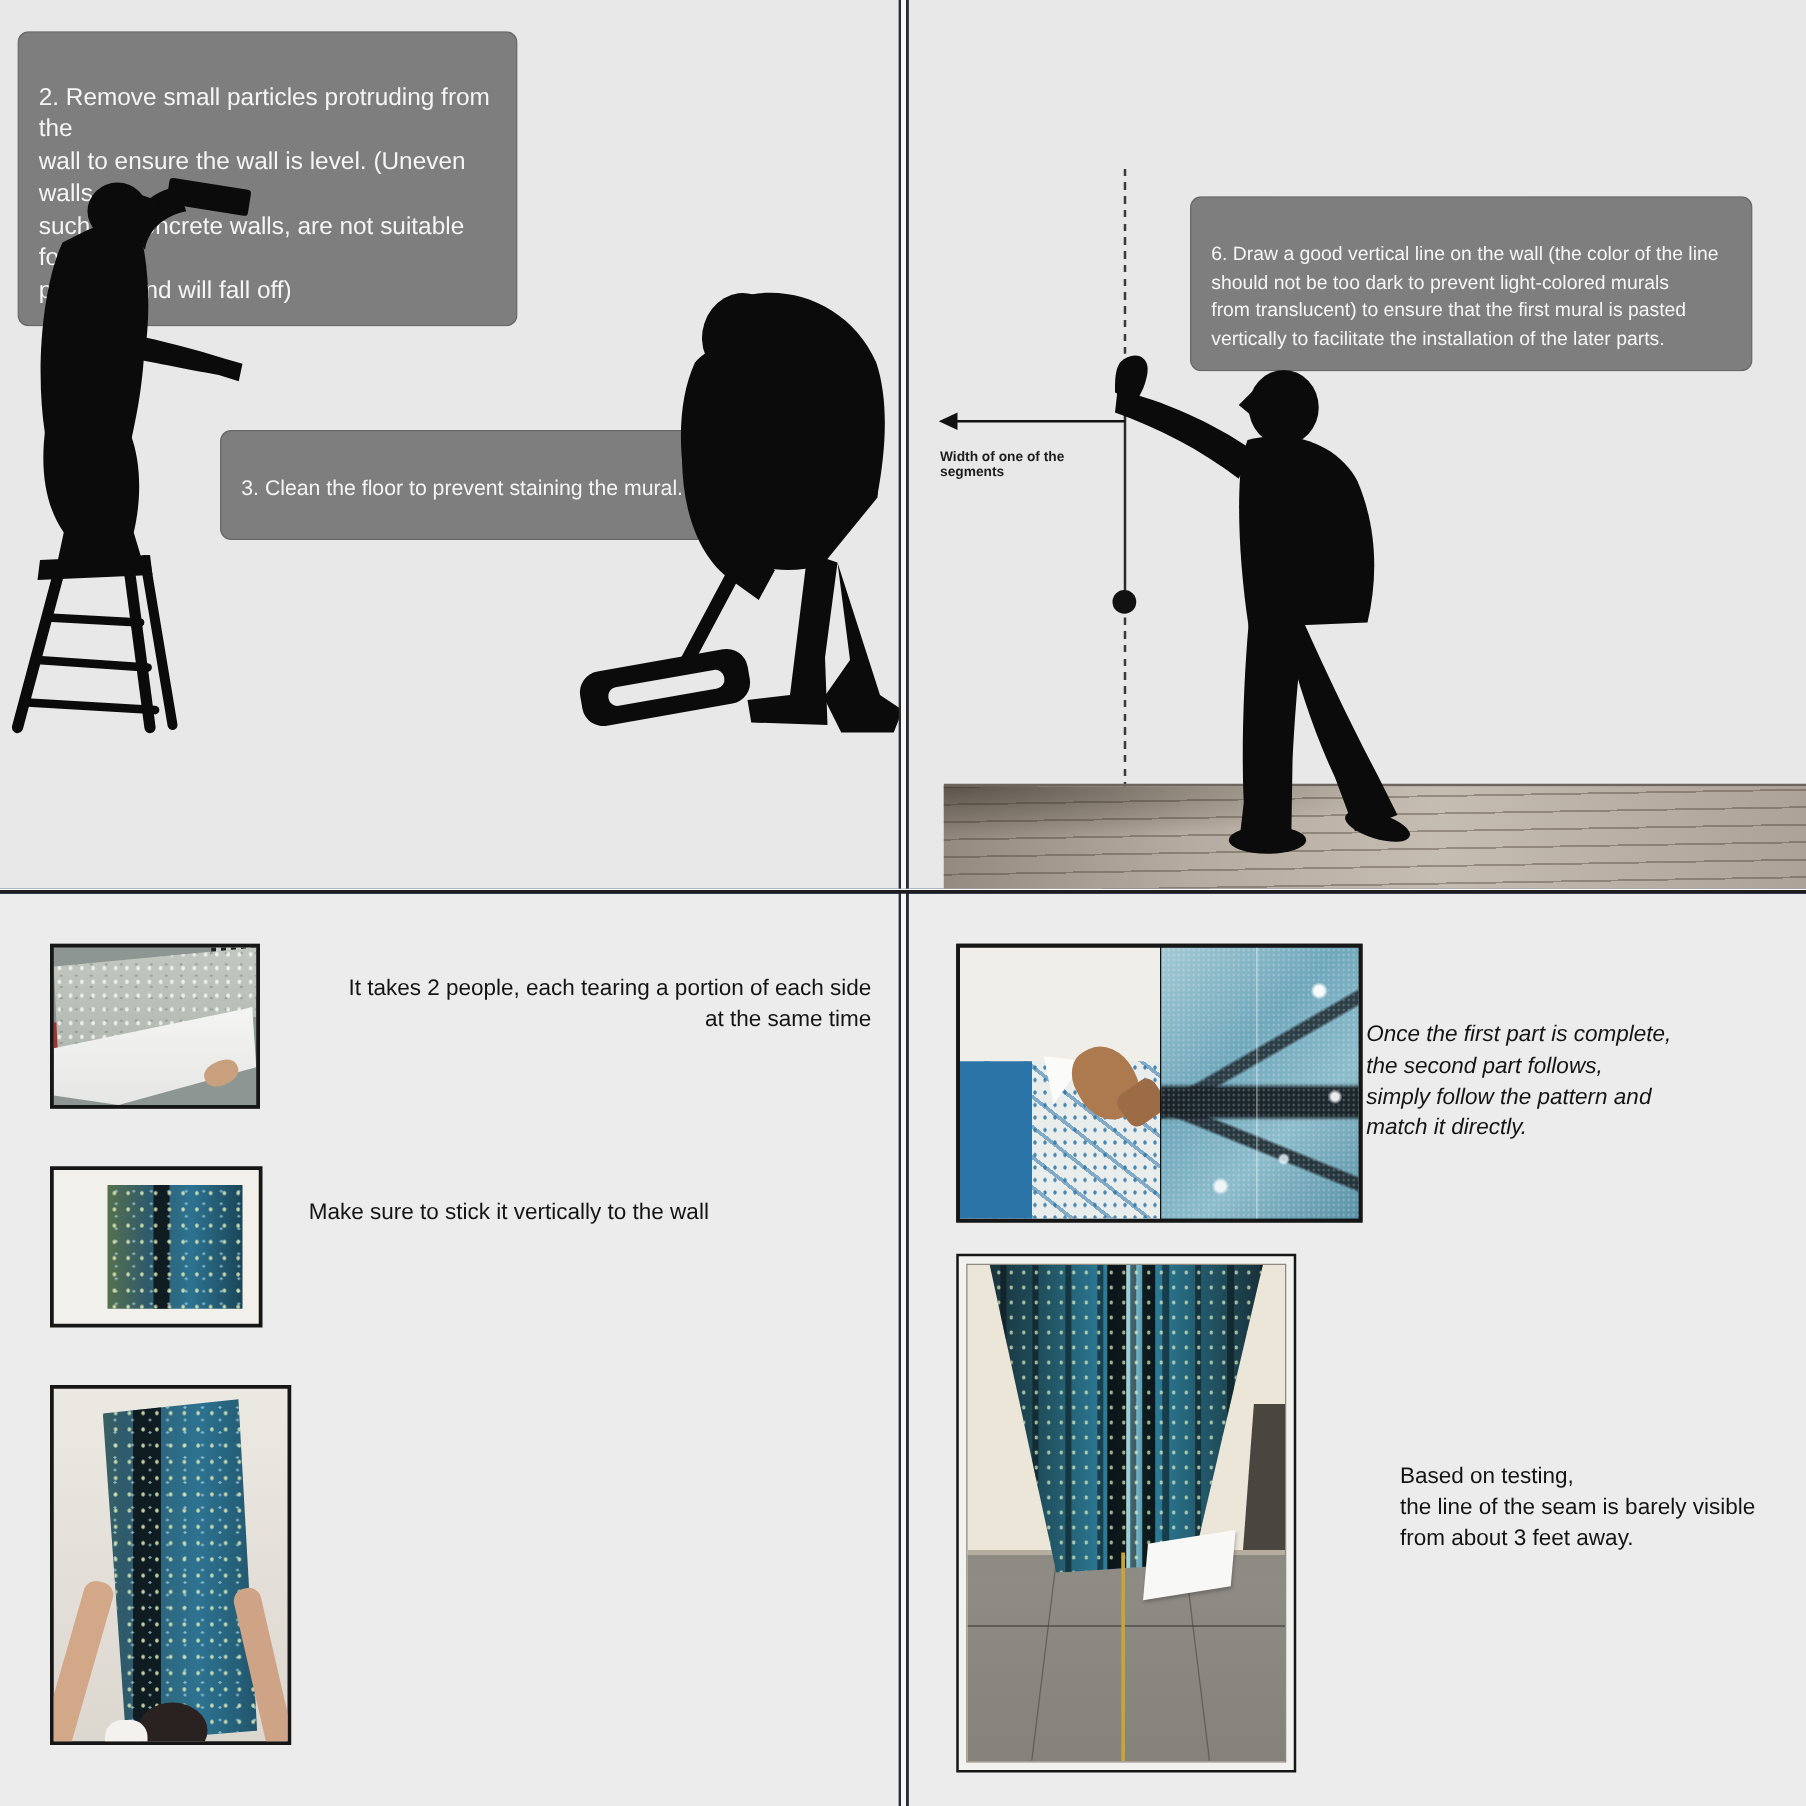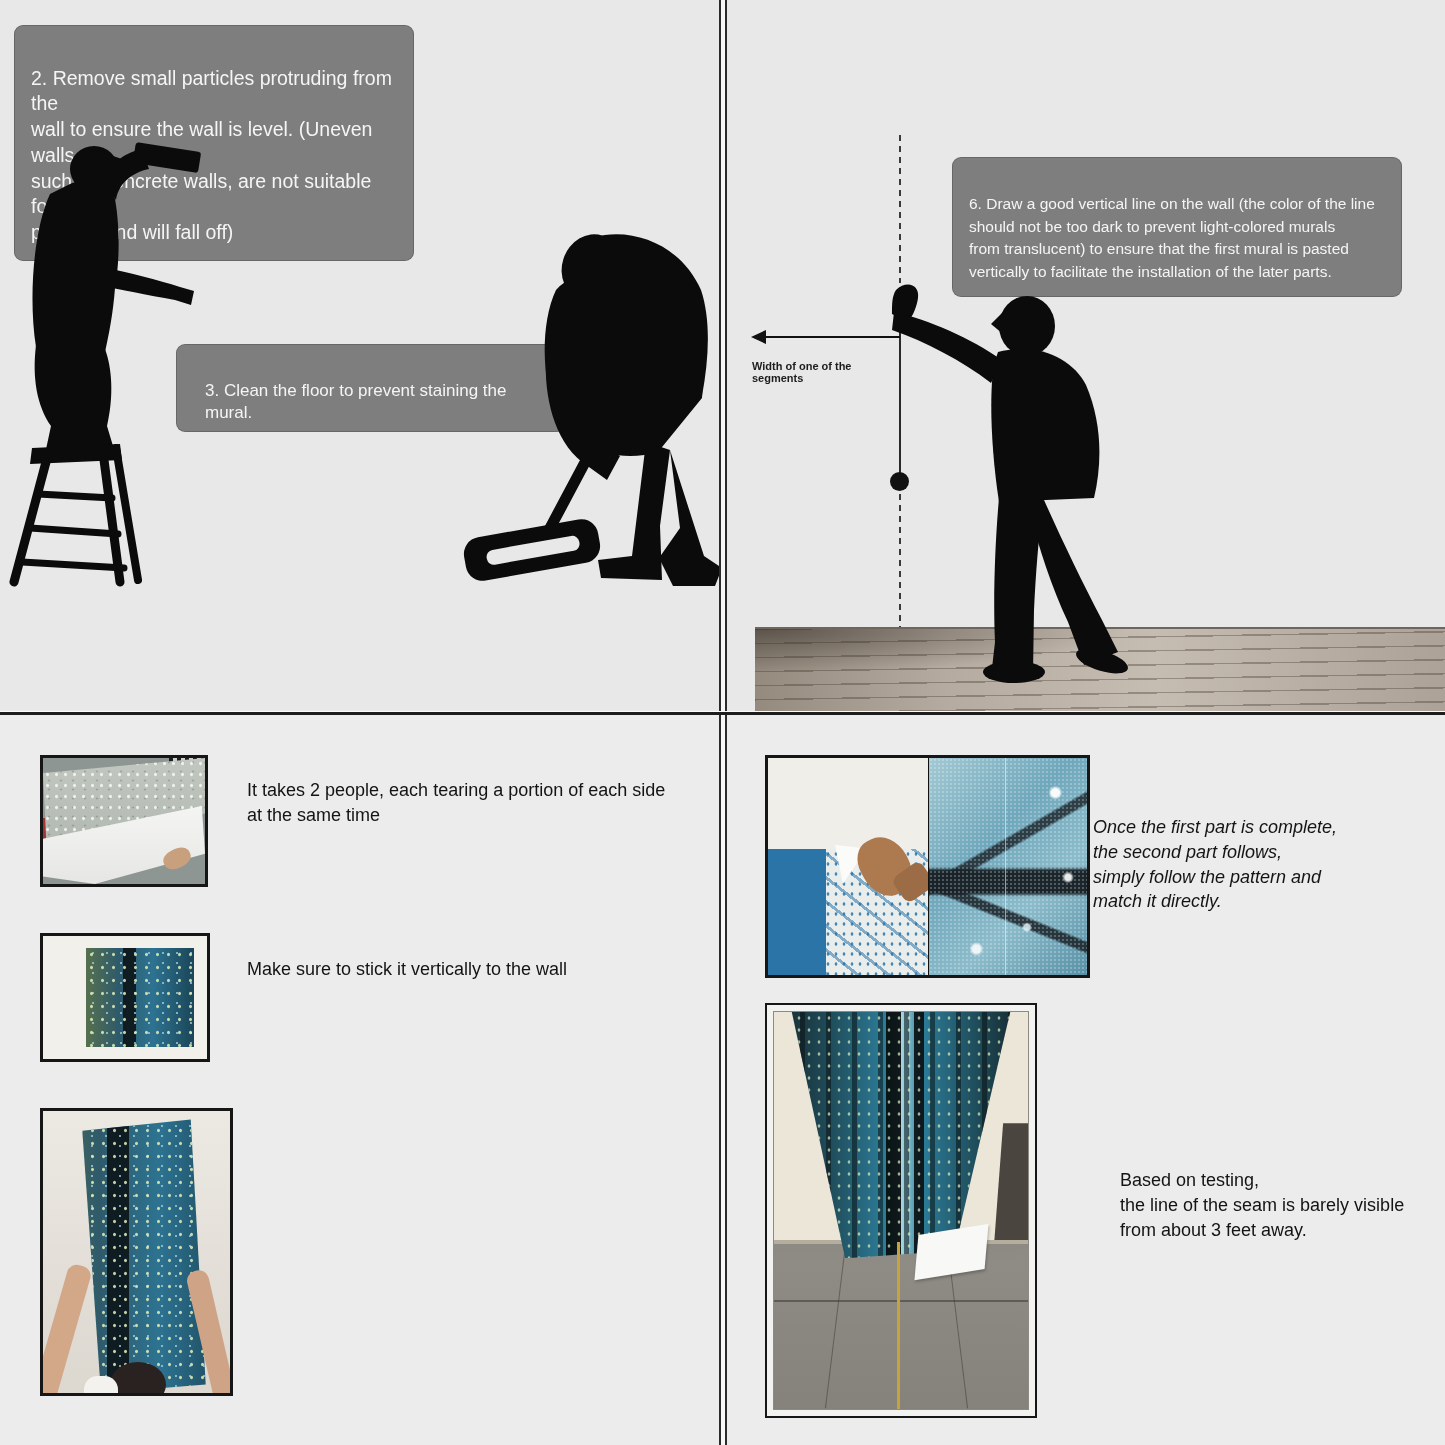--- a/index.html
+++ b/index.html
@@ -11,21 +11,21 @@
   #q-bl{left:0;top:715px;width:719px;height:730px;background:#edecec;}
   #q-br{left:727px;top:715px;width:718px;height:730px;background:#edecec;}
   .v-divider{position:absolute;left:719px;top:0;width:8px;height:1445px;
     background:linear-gradient(90deg,#2b2b2b 0 2px,#f7f7f7 2px 6px,#2b2b2b 6px 8px);z-index:30;}
   .h-divider{position:absolute;left:0;top:711px;width:1445px;height:4px;background:#1d1d1d;
     border-top:1px solid #fbfbfb;box-sizing:border-box;z-index:30;}
 
   .callout{position:absolute;background:#7e7e7e;color:#f5f5f5;border-radius:9px;
     border:1px solid rgba(0,0,0,.18);white-space:pre-line;box-sizing:border-box;}
   #step2-box{left:14px;top:25px;width:400px;padding:14px 16px;font-size:19.5px;line-height:1.32;}
-  #step3-box{left:176px;top:344px;width:390px;height:88px;padding:13px 28px;font-size:17px;line-height:1.3;}
+  #step3-box{left:176px;top:344px;width:390px;height:88px;padding:13px 16px;font-size:17px;line-height:1.3;}
   #step4-box{left:952px;top:157px;width:450px;padding:13px 16px;font-size:15.5px;line-height:1.45;}
 
   
   .dash-line{position:absolute;width:2px;background:repeating-linear-gradient(180deg,#3a3a3a 0 6px,transparent 6px 11px);}
   #dash-top{left:899px;top:135px;height:148px;}
   #plumb-string{position:absolute;left:899px;top:302px;width:2px;height:172px;background:#2a2a2a;}
   #plumb-bob{position:absolute;left:890px;top:472px;width:19px;height:19px;border-radius:50%;background:#111;}
   #dash-bottom{left:899px;top:494px;height:136px;}
   #measure-line{position:absolute;left:762px;top:336px;width:138px;height:2px;background:#111;}
   #measure-arrow{position:absolute;left:751px;top:330px;width:0;height:0;
@@ -167,21 +167,21 @@
       background:radial-gradient(rgba(255,255,255,.75) 1px,transparent 1.8px),
                  radial-gradient(rgba(96,116,106,.4) 1px,transparent 1.6px),
                  linear-gradient(180deg,#c2c8c0,#aab2ab);
       background-size:9px 11px,12px 9px,100% 100%;"></div>
     <div class="ph-layer" style="left:0;top:0;width:100%;height:100%;
       clip-path:polygon(0 64%,98% 38%,100% 76%,32% 100%,0 94%);
       background:linear-gradient(180deg,#fdfdfd,#e6e6e4);"></div>
     <div class="ph-layer" style="left:74%;top:72%;width:17%;height:15%;border-radius:45%;
       background:#c9a07d;transform:rotate(-24deg);"></div>
   </div>
-  <div class="caption" style="left:247px;top:778px;width:450px;">It takes 2 people, each tearing a portion of each side
+  <div class="caption" style="left:247px;top:778px;width:450px;text-align:right;">It takes 2 people, each tearing a portion of each side
 at the same time</div>
 
   <div class="photo" style="left:40px;top:933px;width:170px;height:129px;background:#f2f0ea;">
     <div class="ph-layer forest" style="left:26%;top:10%;width:66%;height:80%;"></div>
   </div>
   <div class="caption" style="left:247px;top:957px;width:430px;">Make sure to stick it vertically to the wall</div>
 
   <div class="photo" style="left:40px;top:1108px;width:193px;height:288px;
        background:linear-gradient(180deg,#ece9e3,#dcd7cf);">
     <div class="ph-layer forest" style="left:0;top:0;width:100%;height:100%;

